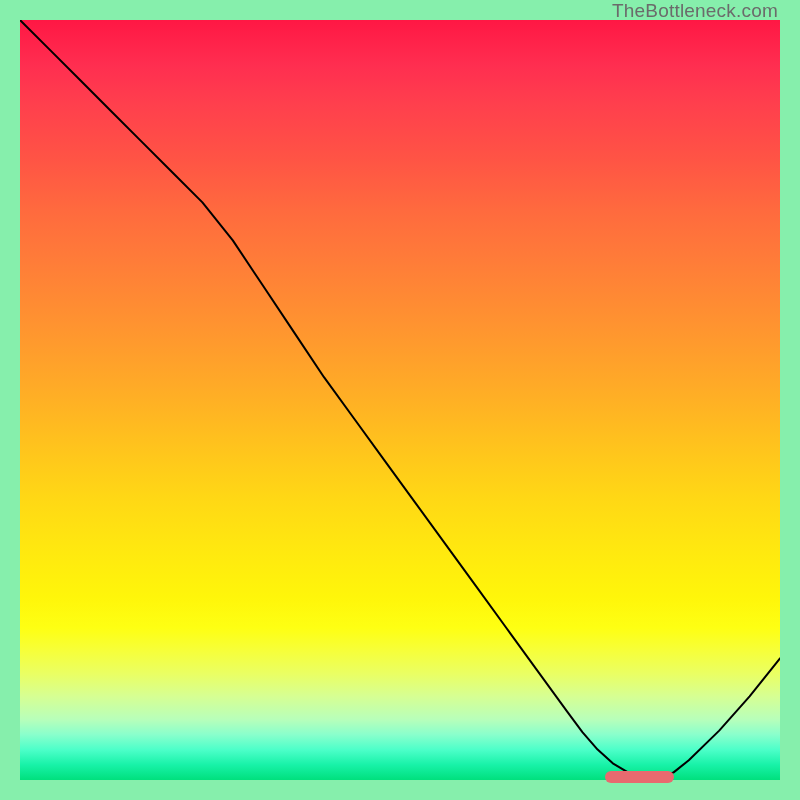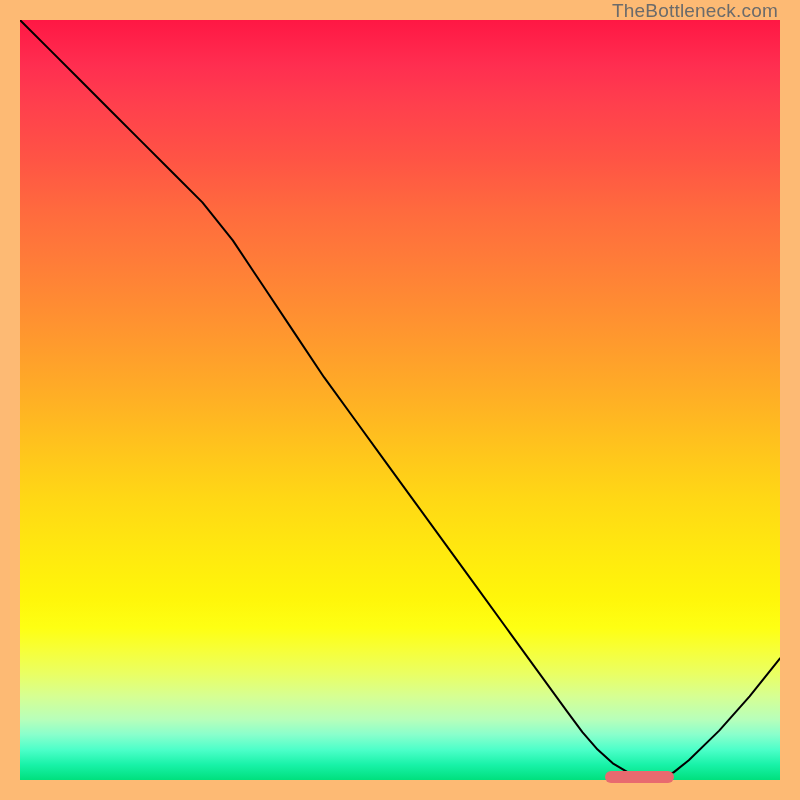--- a/index.html
+++ b/index.html
@@ -8,21 +8,21 @@
     width: 800px;
     height: 800px;
     overflow: hidden;
     background: #000;
     font-family: Arial, Helvetica, sans-serif;
   }
   .frame {
     position: relative;
     width: 800px;
     height: 800px;
-    background: #fdba74;
+    background: #86efac;
   }
   .plot-area {
     position: absolute;
     left: 20px;
     top: 20px;
     width: 760px;
     height: 760px;
     background: #fff;
   }
   .gradient {

